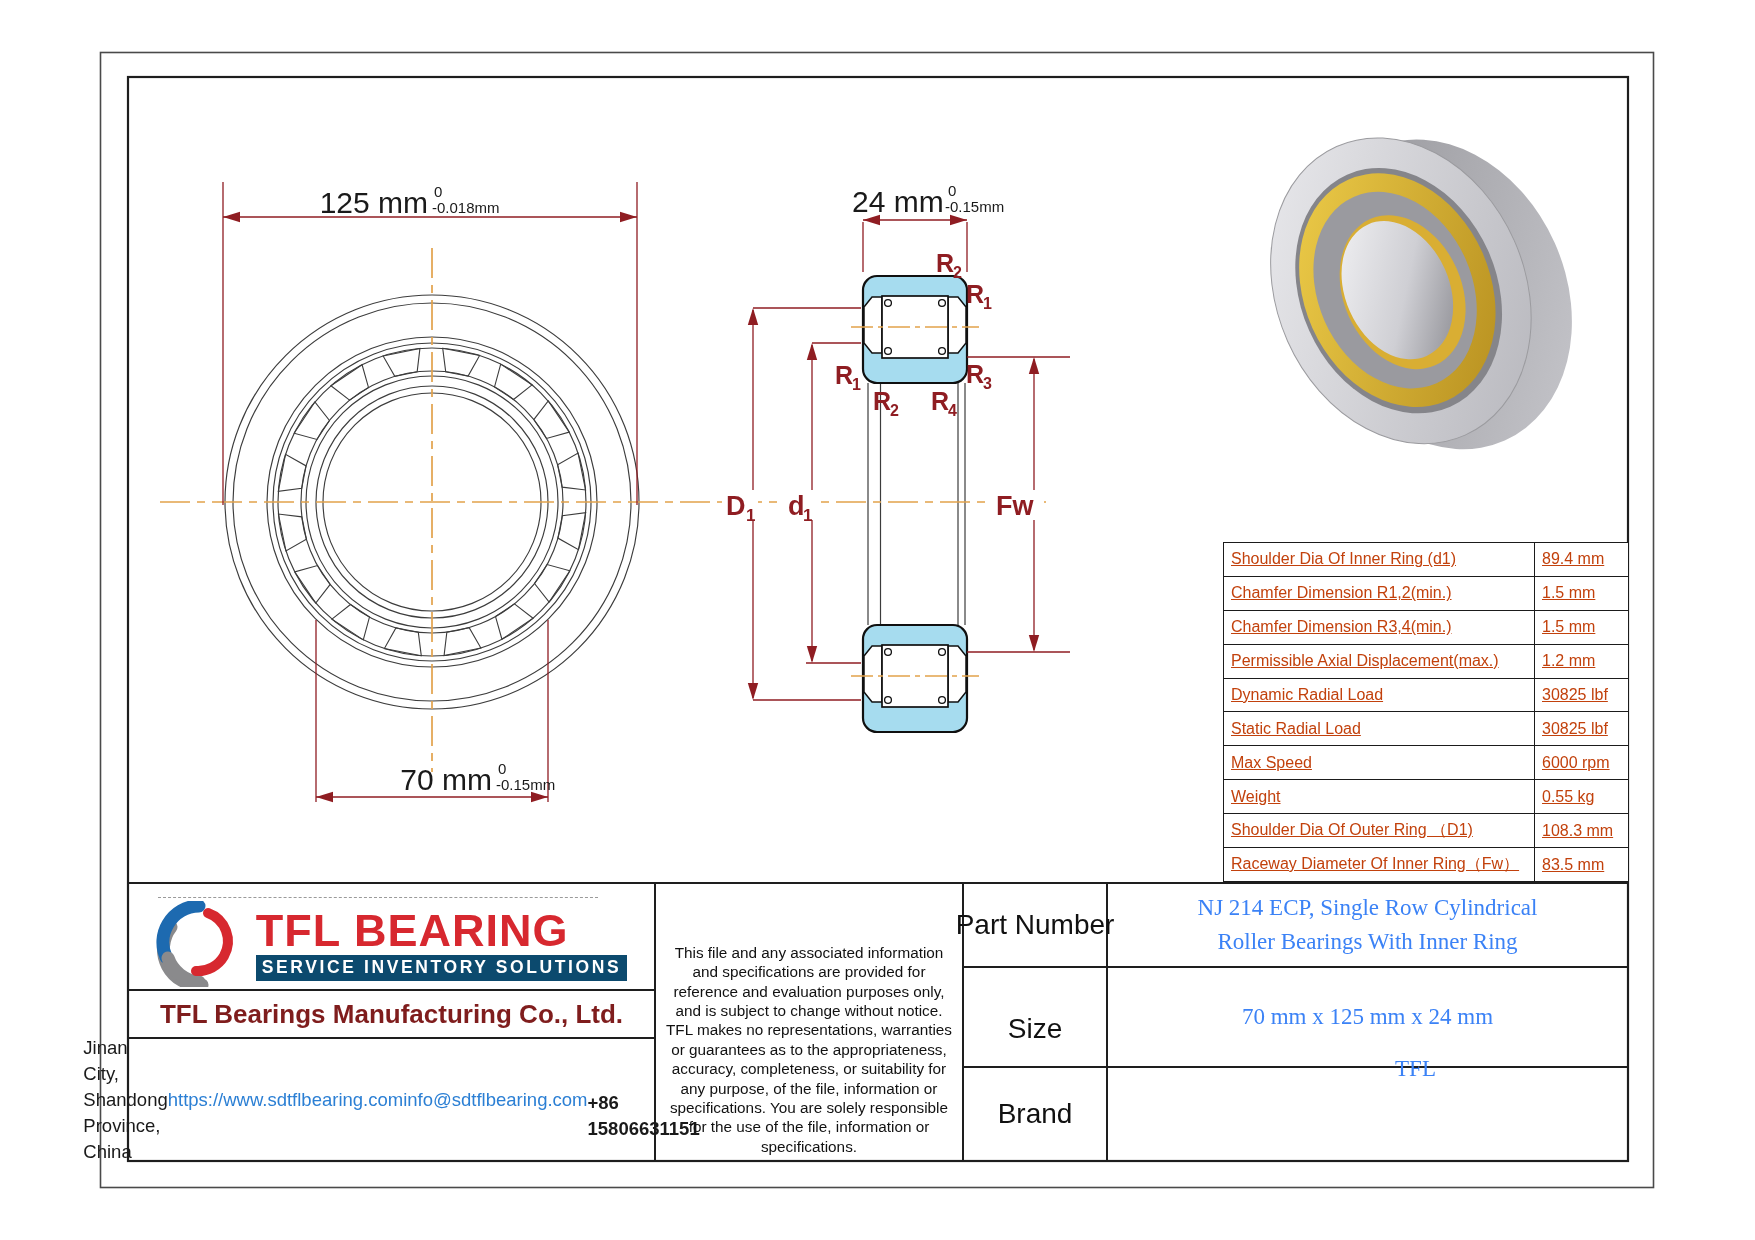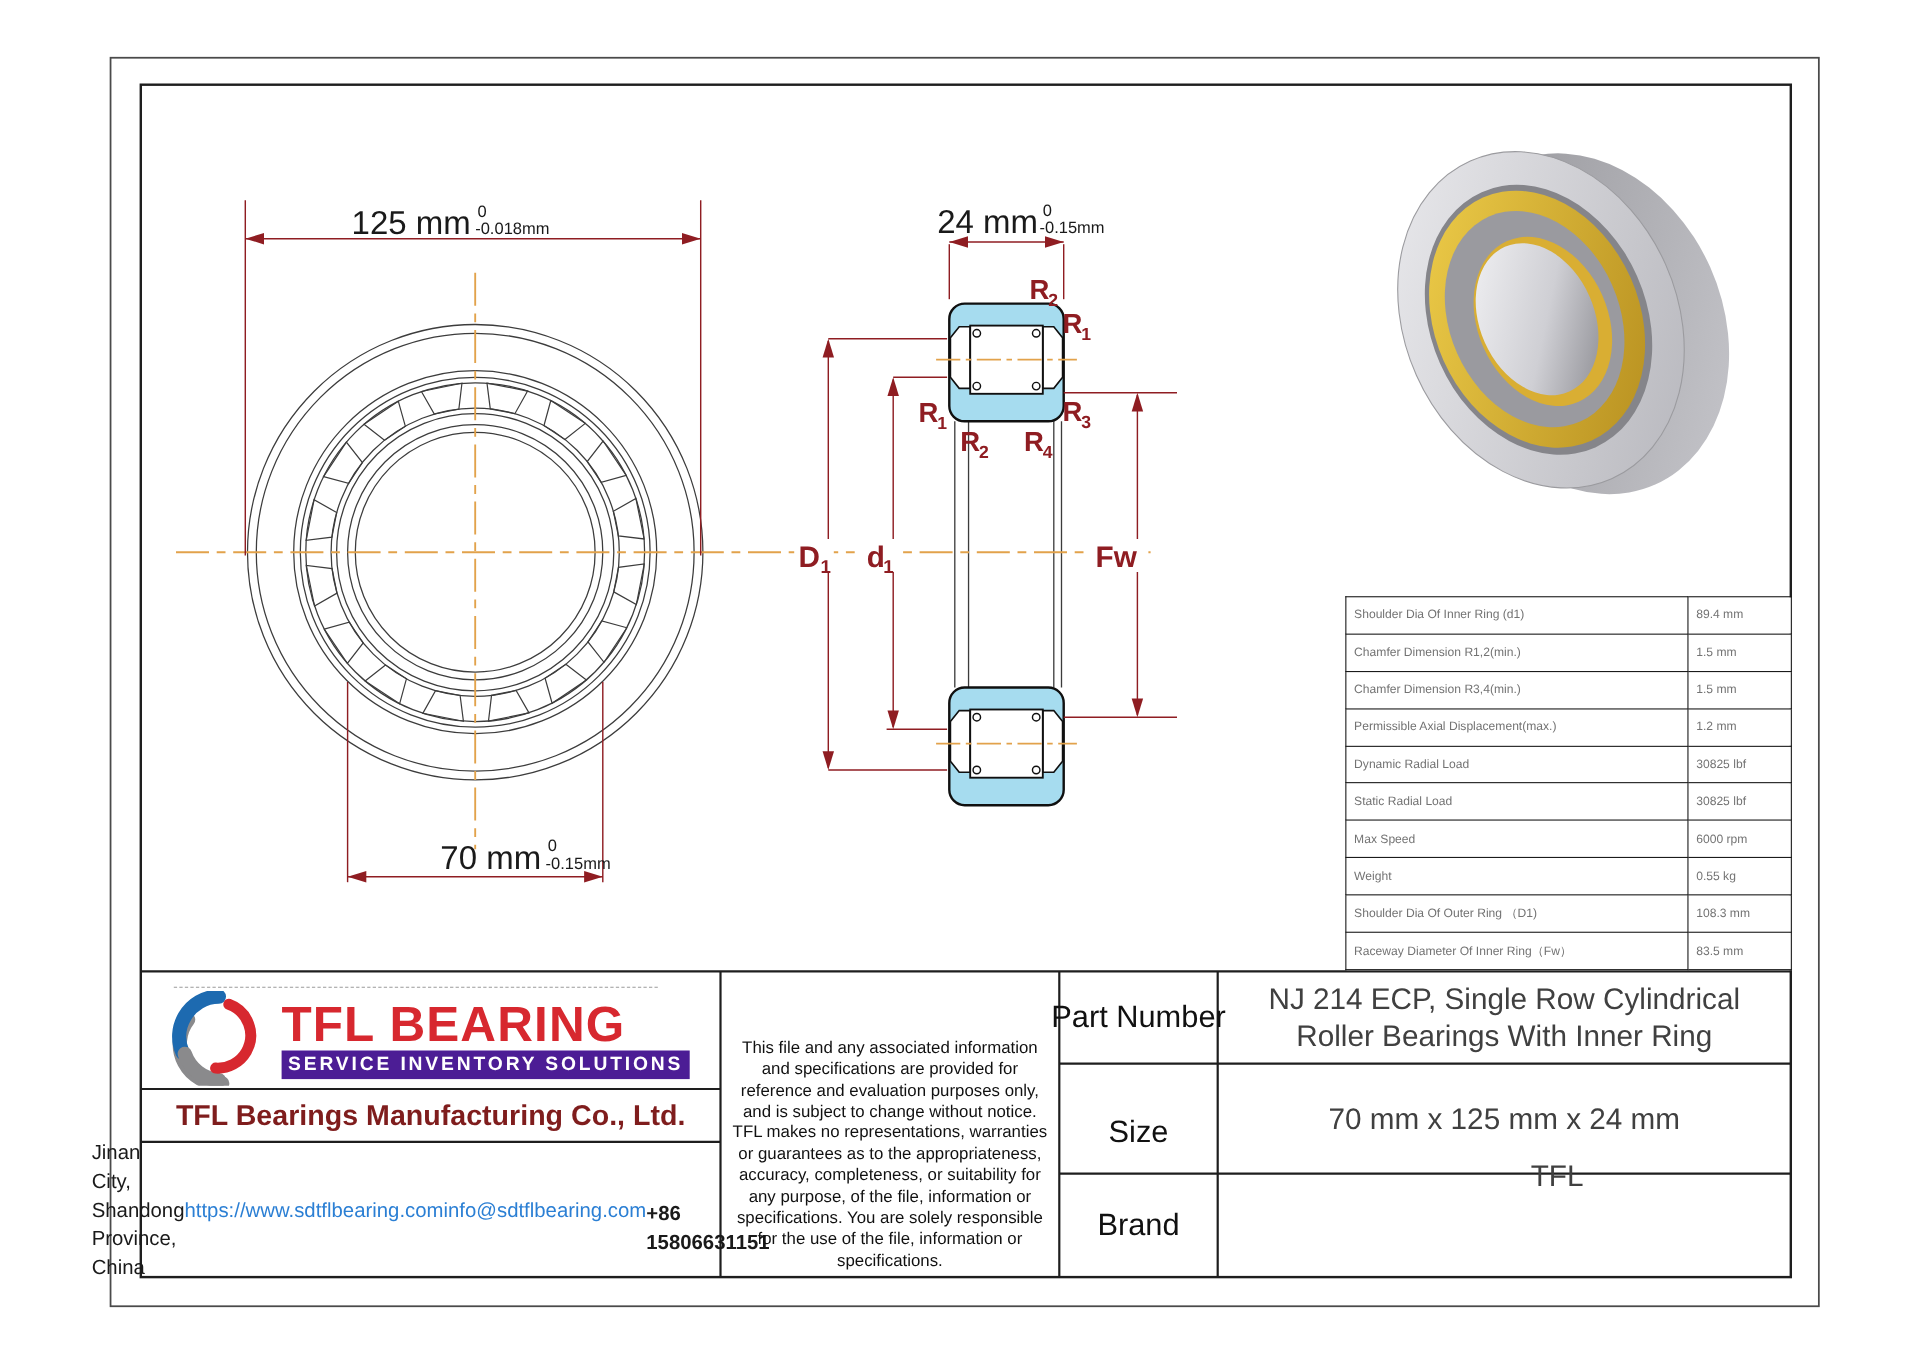--- a/index.html
+++ b/index.html
@@ -3,40 +3,40 @@
 <meta charset="utf-8">
 <style>
   html,body{margin:0;padding:0;background:#fff;}
   .page{position:relative;width:1755px;height:1240px;background:#ffffff;
         font-family:"Liberation Sans",sans-serif;color:#1a1a1a;overflow:hidden;}
   svg{position:absolute;left:0;top:0;}
   .abs{position:absolute;}
   
   .spec-table{position:absolute;left:1223px;top:542px;width:406px;height:340px;
               border-collapse:collapse;table-layout:fixed;}
-  .spec-table td{border:1.6px solid #1b1b1b;font-size:11px;height:32.3px;
-                 padding:0 0 0 7px;white-space:nowrap;overflow:visible;background:#fff;color:#737373;}
+  .spec-table td{border:1.6px solid #1b1b1b;font-size:16px;height:32.3px;
+                 padding:0 0 0 7px;white-space:nowrap;overflow:visible;background:#fff;color:#c2410c;text-decoration:underline;}
   .spec-table td.val{padding-left:7px;}
   
   .tb-cell{position:absolute;display:flex;align-items:center;justify-content:center;}
   .logo-wrap{left:128px;top:884px;width:527px;height:120px;gap:14px;}
   .logo-dash{left:158px;top:897px;width:440px;height:0;border-top:1.5px dashed #9a9a9a;}
   .wordmark{display:flex;flex-direction:column;align-items:stretch;}
   .wordmark .big{font-size:45px;font-weight:bold;color:#d7282f;letter-spacing:1px;line-height:1.0;white-space:nowrap;}
-  .wordmark .bar{margin-top:2px;background:#4c1d95;color:#fff;font-size:17.5px;font-weight:bold;
+  .wordmark .bar{margin-top:2px;background:#0c4a6e;color:#fff;font-size:17.5px;font-weight:bold;
                  letter-spacing:2.6px;text-align:right;padding:2px 6px 3px;white-space:nowrap;}
   .company{left:128px;top:990px;width:527px;height:48px;font-size:26px;font-weight:600;color:#7f1d1d;}
   .address{left:128px;top:1038px;width:527px;height:123px;flex-direction:row;justify-content:center;
            font-size:18.5px;line-height:26px;color:#1a1a1a;}
   .address .link{color:#2b7fd4;}
   .address .phone{font-weight:bold;margin-top:32px;}
   .disclaimer{left:655px;top:883px;width:308px;height:333px;font-size:15.3px;line-height:19.4px;
               text-align:center;white-space:pre-line;color:#111;padding:0 6px;box-sizing:border-box;}
   .fld-label{left:963px;width:144px;font-size:28px;color:#111;white-space:nowrap;}
-  .fld-value{left:1107px;width:521px;font-size:27px;color:#404040;text-align:center;white-space:pre-line;line-height:34px;}
+  .fld-value{left:1107px;width:521px;font-size:23px;color:#3b82f6;text-align:center;white-space:pre-line;line-height:34px;font-family:Liberation Serif, serif;}
   .pn-label{top:883px;height:84px;}
   .pn-value{top:883px;height:84px;}
   .sz-label{top:967px;height:124px;}
   .sz-value{top:967px;height:100px;}
   .br-label{top:1067px;height:94px;}
   .br-value{top:1022px;height:94px;margin-left:48px;}
 </style>
 </head>
 <body>
 

